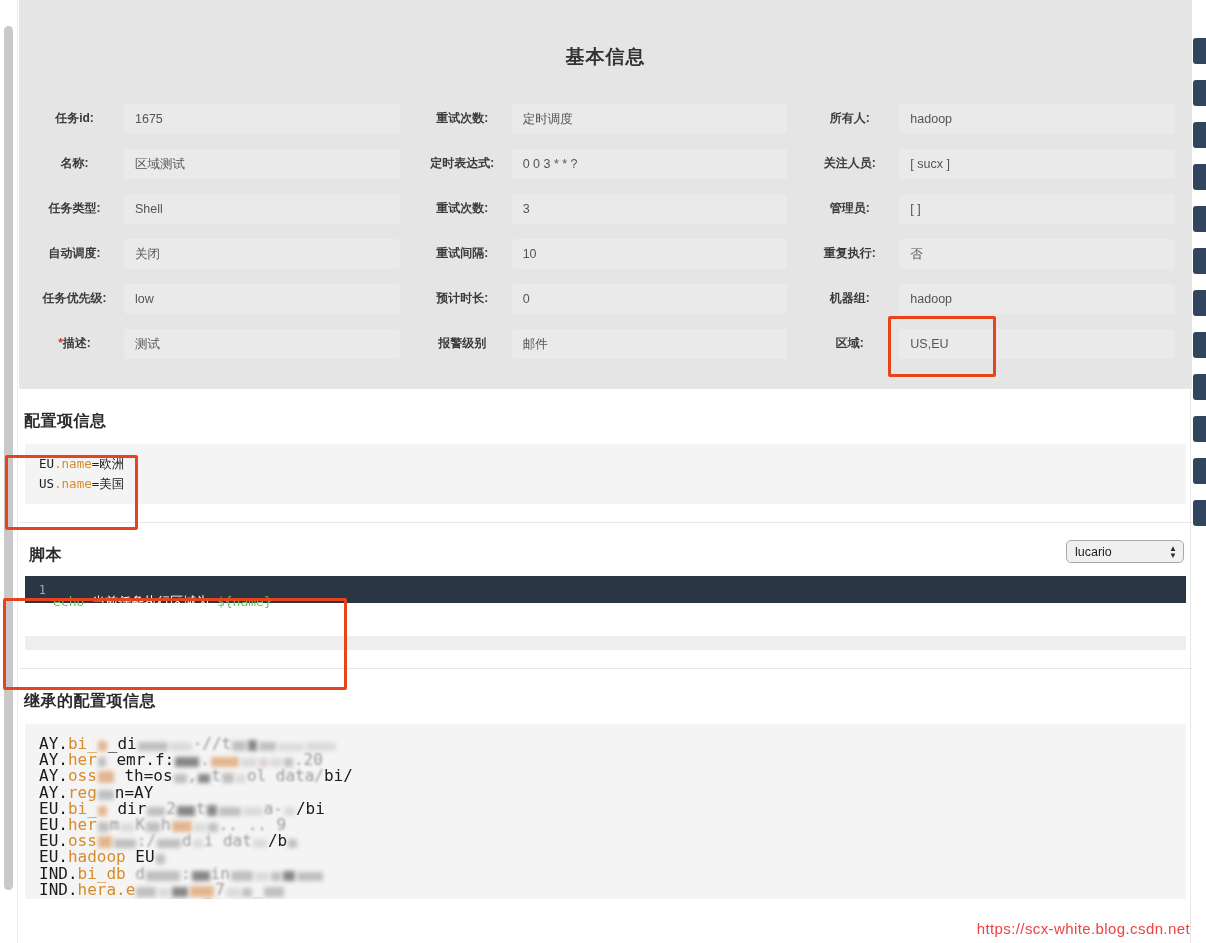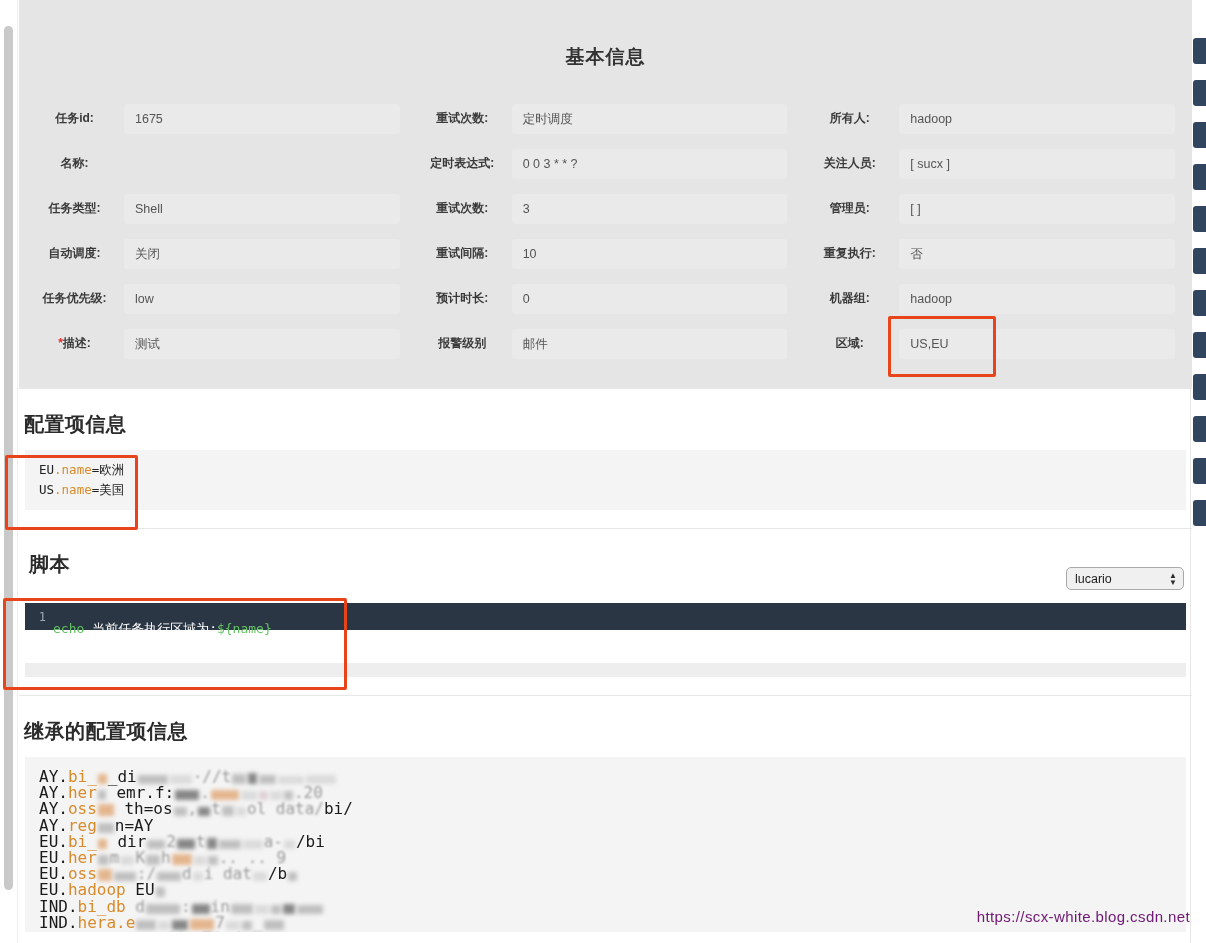--- a/index.html
+++ b/index.html
@@ -130,21 +130,21 @@
   #hl-config { left: 5px;   top: 455px; width: 133px; height: 75px; }
   #hl-script { left: 3px;   top: 598px; width: 344px; height: 92px; }
 
   
   .section-card {
     background: #ffffff;
     border-bottom: 1px solid #e7e7e7;
     padding: 16px 0 18px 0;
   }
   .section-title {
-    font-size: 20px;
+    font-size: 16px;
     font-weight: bold;
     color: #2b2b2b;
     margin: 6px 0 12px 5px;
     letter-spacing: .5px;
   }
   .config-box {
     background: #f4f4f4;
     min-height: 58px;
     padding: 10px 14px;
     margin: 0 6px;
@@ -249,23 +249,23 @@
   .b-dark  { background: #6f6f6f; }
   .b-mid   { background: #b4b4b4; }
   .b-lite  { background: #d6d6d6; }
   .b-tan   { background: #e0a877; }
   .b-pink  { background: #d9c8cf; }
   .ghost { color: #9a9a9a; filter: blur(1.2px); }
 
   
   .watermark {
     position: absolute;
-    right: 16px; bottom: 18px;
+    right: 16px; bottom: 6px;
     font-size: 15px;
-    color: #701a75;
+    color: #ef4444;
     letter-spacing: .4px;
     font-family: "Liberation Sans", "DejaVu Sans", sans-serif;
     z-index: 30;
     text-shadow: 0 0 1px rgba(0,0,0,.05);
   }
 </style>
 </head>
 <body>
 
 <div id="app">
@@ -288,20 +288,21 @@
           <div class="field-label">重试次数:</div>
           <div class="field-input">定时调度</div>
         </div>
         <div class="field">
           <div class="field-label">所有人:</div>
           <div class="field-input">hadoop</div>
         </div>
 
         <div class="field">
           <div class="field-label">名称:</div>
+          <div class="field-input">区域测试</div>
         </div>
         <div class="field">
           <div class="field-label">定时表达式:</div>
           <div class="field-input">0 0 3 * * ?</div>
         </div>
         <div class="field">
           <div class="field-label">关注人员:</div>
           <div class="field-input">[ sucx ]</div>
         </div>
 
@@ -363,21 +364,21 @@
     <div class="section-card">
       <div class="section-title">配置项信息</div>
       <div class="config-box">
         <div><span class="cfg-key">EU</span><span class="cfg-prop">.name</span><span class="cfg-val">=欧洲</span></div>
         <div><span class="cfg-key">US</span><span class="cfg-prop">.name</span><span class="cfg-val">=美国</span></div>
       </div>
     </div>
 
     <div class="section-card">
       <div class="script-head">
-        <div class="section-title" style="margin-bottom:15px">脚本</div>
+        <div class="section-title" style="margin-bottom:0">脚本</div>
         <div class="select-wrap">
           <select class="theme-select">
             <option>lucario</option>
           </select>
           <span class="select-arrows">▲<br>▼</span>
         </div>
       </div>
       <div class="editor-wrap">
         <div class="editor">
           <span class="gutter">1</span>

